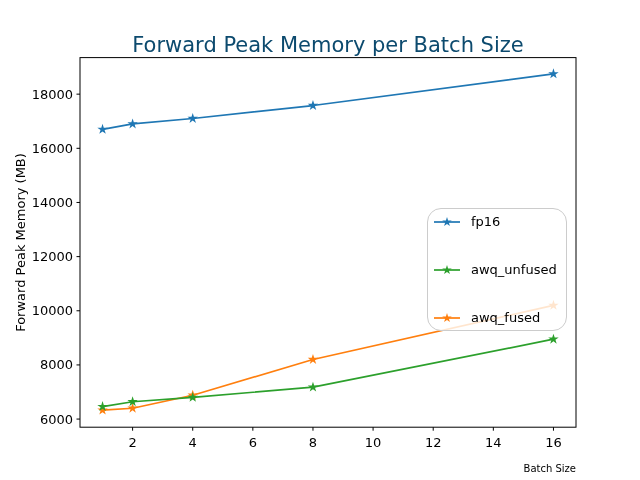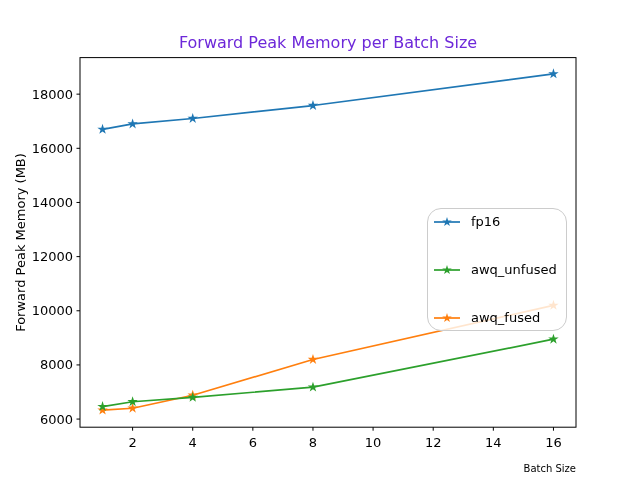--- a/index.html
+++ b/index.html
@@ -10,22 +10,22 @@
     background: #ffffff;
     font-family: "DejaVu Sans", sans-serif;
     color: #000000;
     overflow: hidden;
   }
   .figure svg.plot { position: absolute; left: 0; top: 0; }
   .chart-title {
     position: absolute;
     left: 80px; top: 33px; width: 496px;
     text-align: center;
-    font-size: 16px;
-    color: #6d28d9;
+    font-size: 21px;
+    color: #0c4a6e;
     white-space: nowrap;
   }
   .x-label {
     position: absolute;
     left: 80px; top: 463px; width: 496px;
     text-align: right;
     font-size: 10px;
     white-space: nowrap;
   }
   .y-label {

